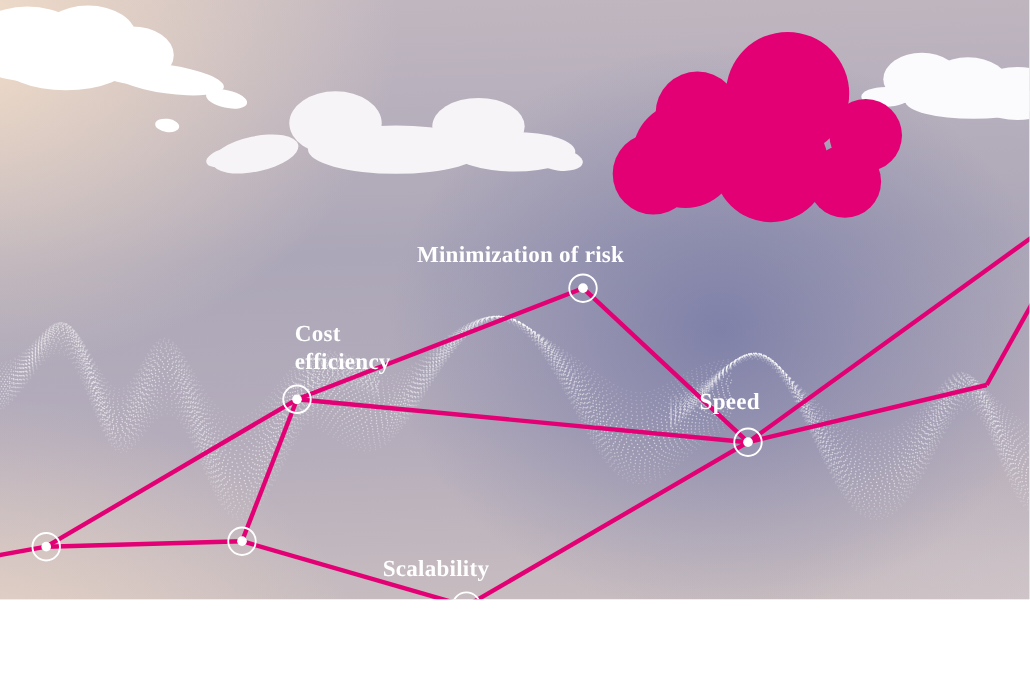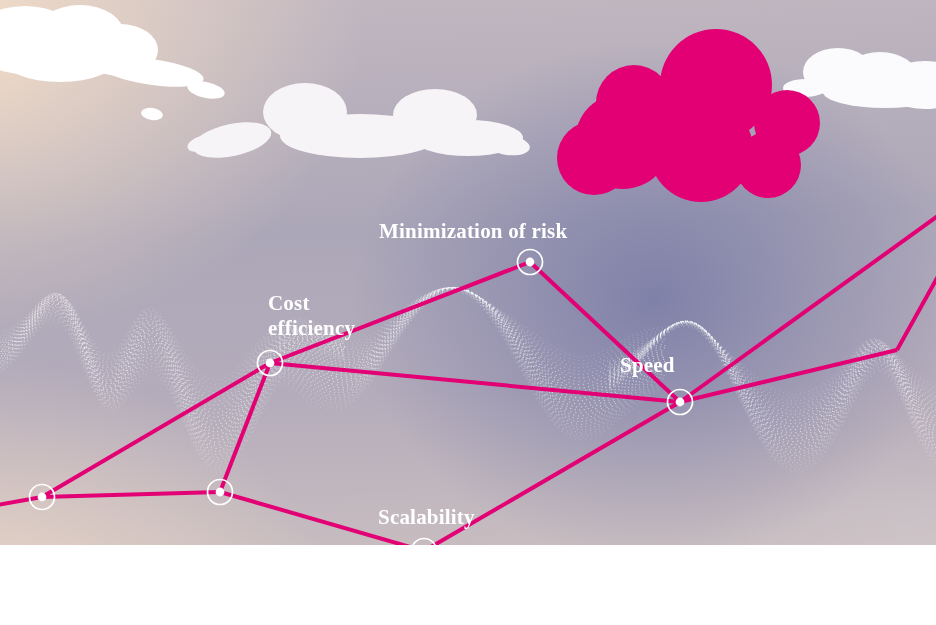--- a/index.html
+++ b/index.html
@@ -22,23 +22,23 @@
     color: #FFFFFF;
     font-weight: 700;
     font-size: 21px;
     line-height: 25px;
     letter-spacing: 0.2px;
     white-space: pre-line;
     user-select: none;
   }
   .lbl-minimization { left: 379px; top: 219px; }
   .lbl-cost         { left: 268px; top: 291px; width: 120px; }
-  .lbl-speed        { left: 620px; top: 353px; }
+  .lbl-speed        { left: 636px; top: 353px; }
   .lbl-innovation   { left: 203px; top: 448px; }
-  .lbl-scalability  { left: 378px; top: 505px; }
+  .lbl-scalability  { left: 348px; top: 505px; }
 </style>
 </head>
 <body>
 
 <div class="stage">
 
   <svg class="scene" width="936" height="625" viewBox="0 0 936 625">
 
     <g id="waves">
         <path d="M-20 331.9L-15 331.8L-10 331.5L-5 331.1L0 330.4L5 329.2L10 327.5L15 324.9L20 321.5L25 317.2L30 312.2L35 306.8L40 301.6L45 297.1L50 294.1L55 293.0L60 294.1L65 297.5L70 303.0L75 310.1L80 318.4L85 327.2L90 335.9L95 343.7L100 349.8L105 353.4L110 354.1L115 351.4L120 345.8L125 338.0L130 329.0L135 320.4L140 313.3L145 308.8L150 307.4L155 309.2L160 313.7L165 320.4L170 328.5L175 337.2L180 345.9L185 354.1L190 361.4L195 367.7L200 372.8L205 376.6L210 379.0L215 380.1L220 379.7L225 377.9L230 374.8L235 370.6L240 365.5L245 359.7L250 353.4L255 347.1L260 340.9L265 335.2L270 330.1L275 326.0L280 322.7L285 320.4L290 319.1L295 318.6L300 318.9L305 319.7L310 320.9L315 322.3L320 323.8L325 325.3L330 326.7L335 327.9L340 328.9L345 329.8" fill="none" stroke="#FFFFFF" stroke-width="1.25" stroke-linecap="round" stroke-dasharray="0.1 4.2" opacity="0.16"></path>

